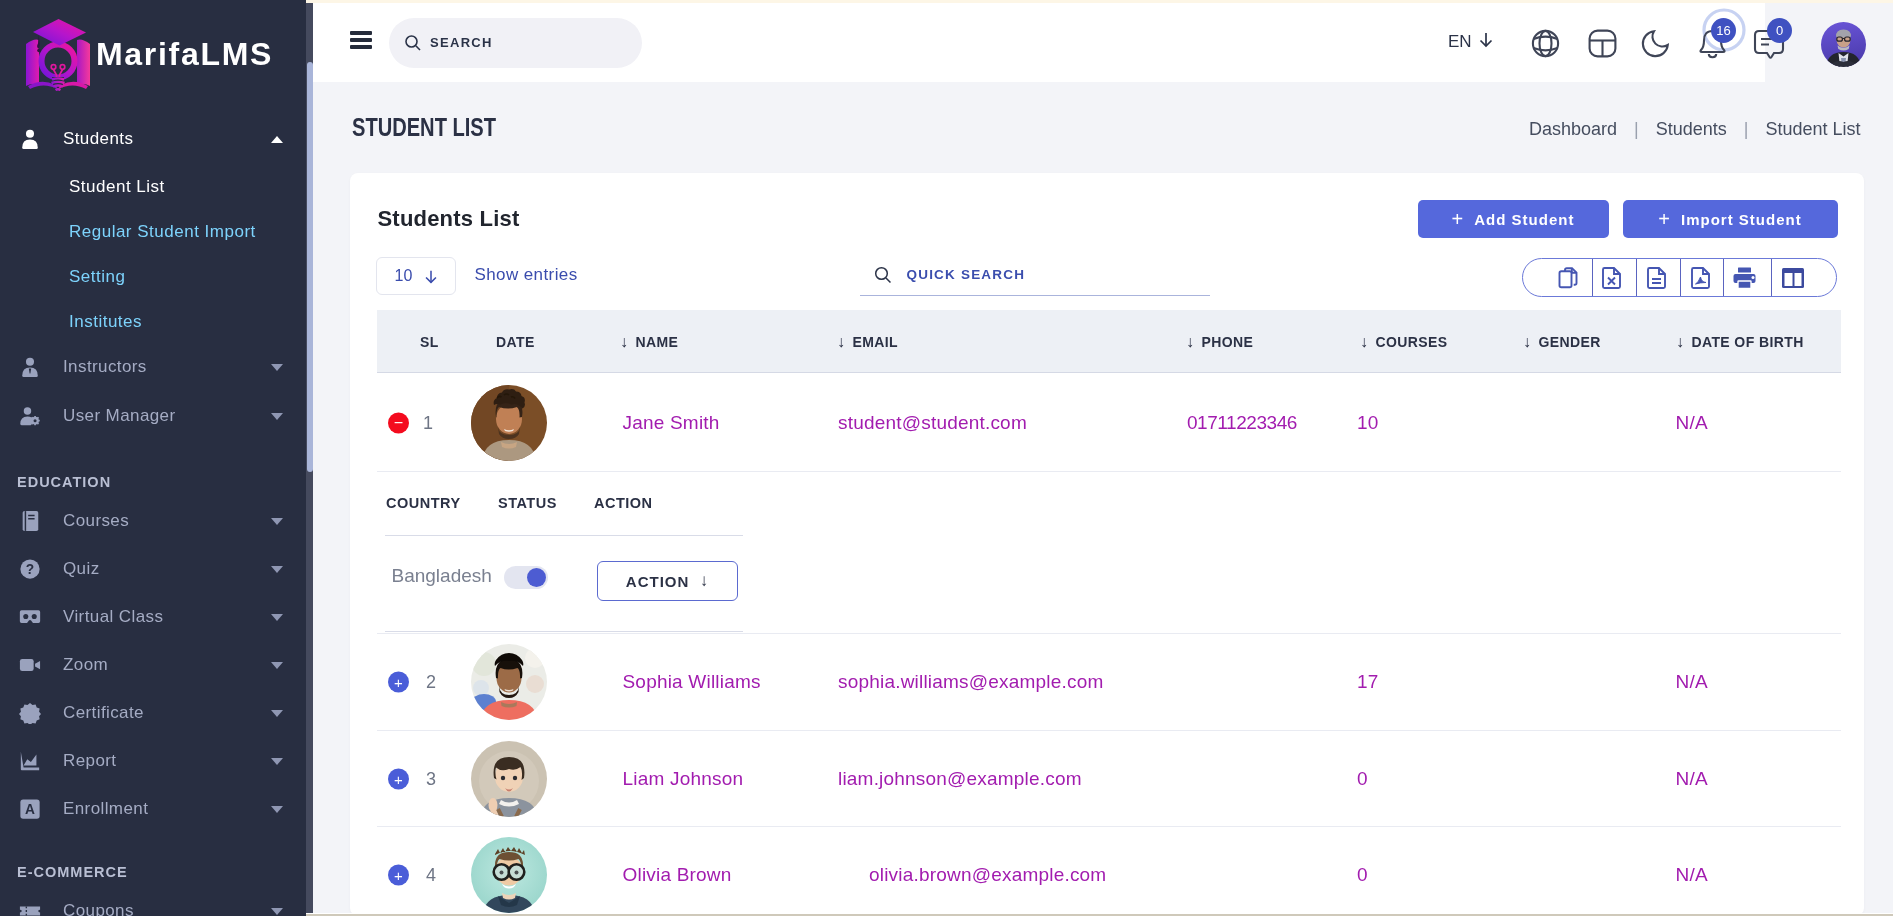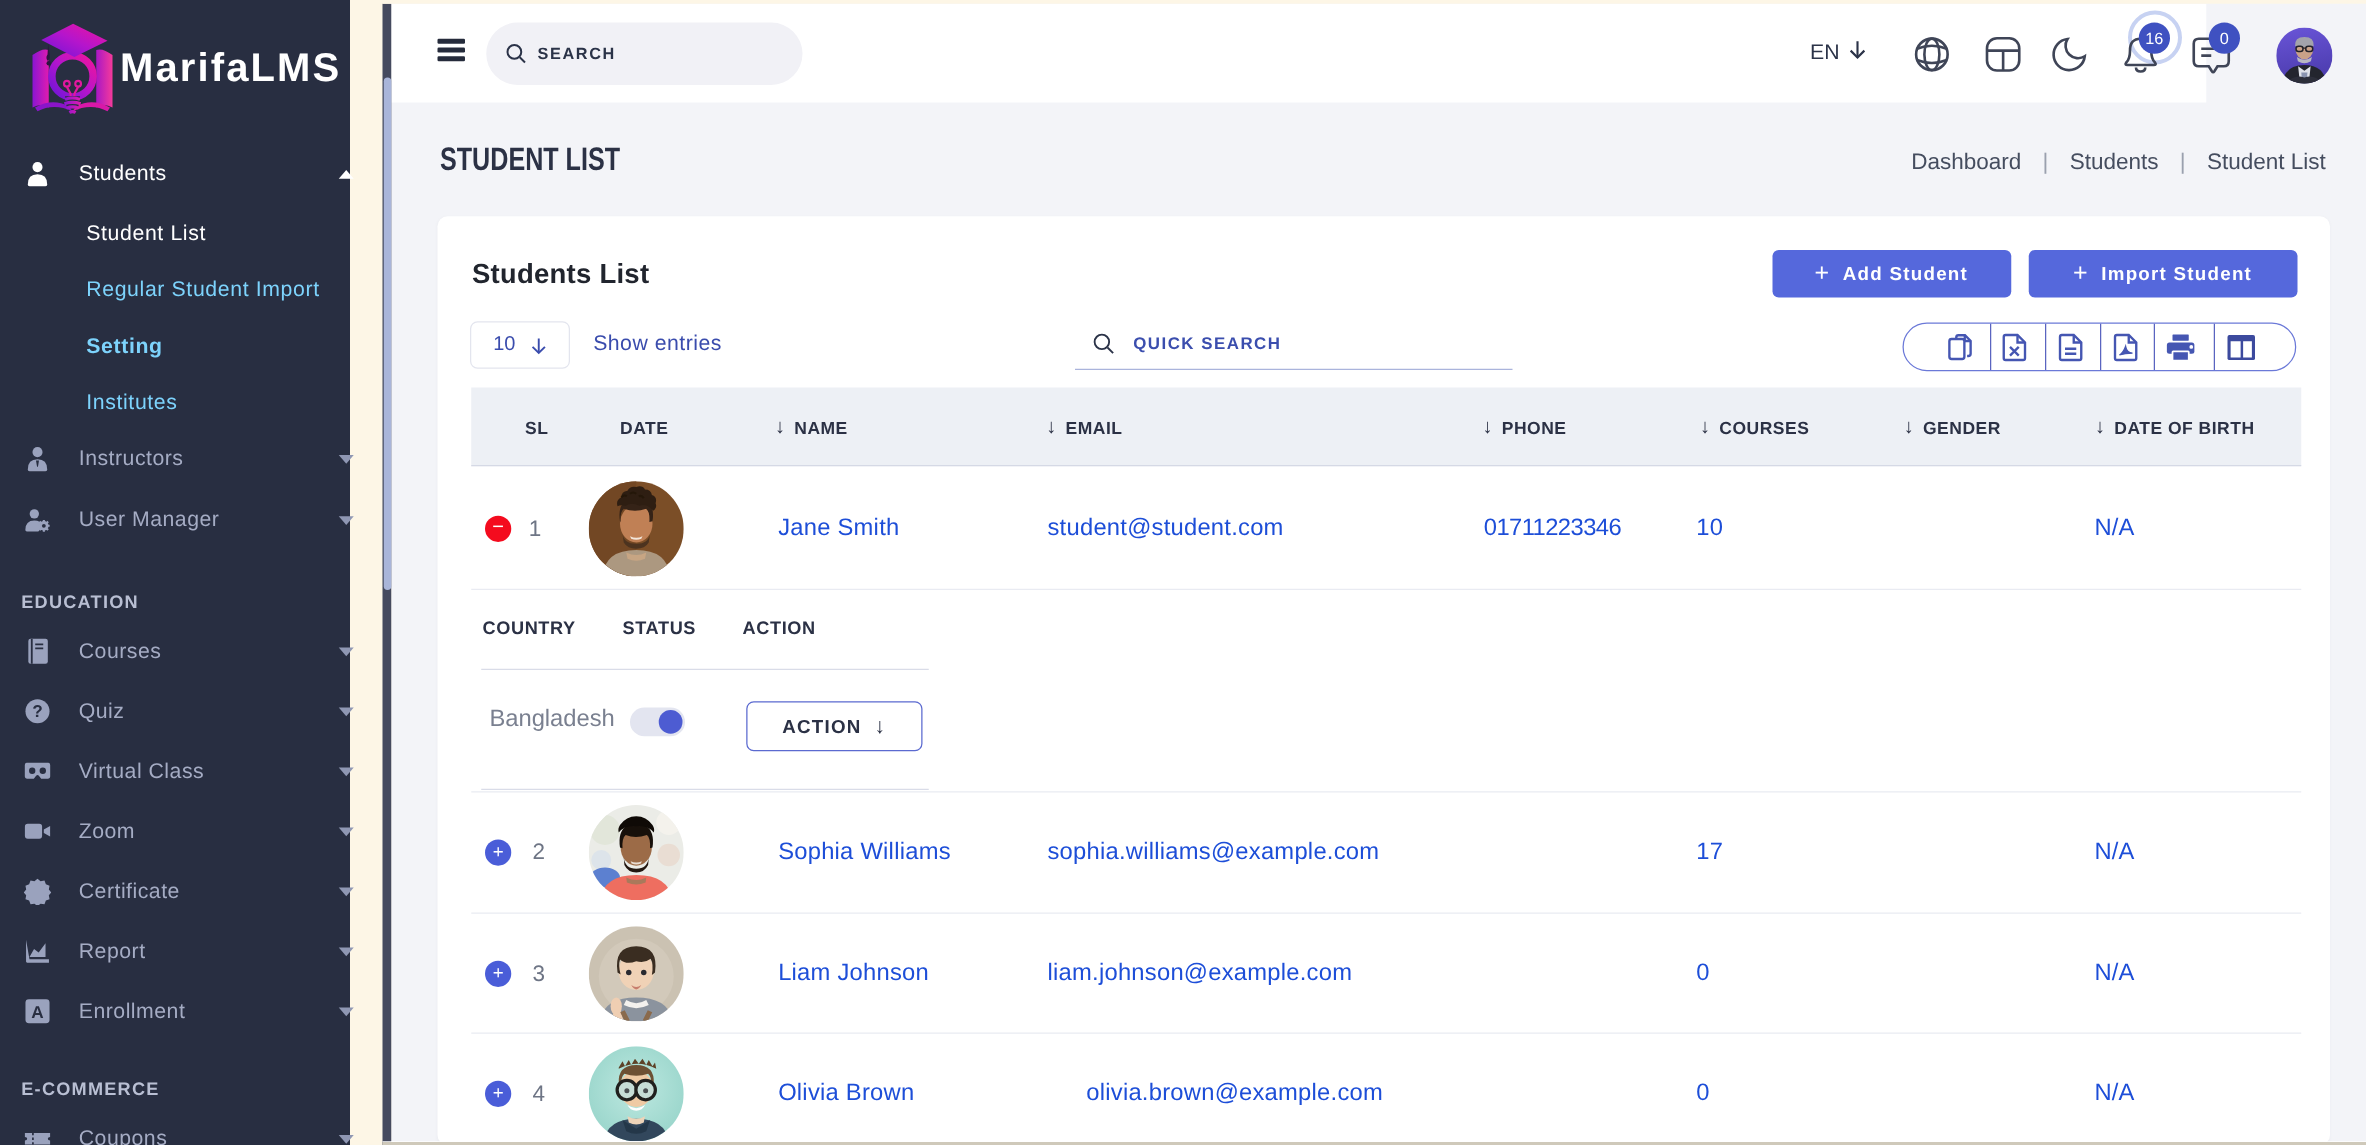--- a/index.html
+++ b/index.html
@@ -1,20 +1,20 @@
 <!DOCTYPE html>
 <html><head>
 <meta charset="utf-8">
 <style>
 * { margin:0; padding:0; box-sizing:border-box; }
 html,body { width:1893px; height:916px; overflow:hidden; font-family:"Liberation Sans",sans-serif; }
 body { position:relative; background:#fdf6e6; }
 
 
-#sidebar { position:absolute; left:0; top:0; width:280px; height:916px; background:#282e41; z-index:5; }
+#sidebar { position:absolute; left:0; top:0; width:306px; height:916px; background:#282e41; z-index:5; }
 #sbscroll { position:absolute; left:306px; top:3px; width:7px; height:913px; background:#454a5e; z-index:6; }
 #sbthumb { position:absolute; left:0.5px; top:59px; width:6px; height:410px; background:#a9b5d9; border-radius:3px; }
 #logo { position:absolute; left:25px; top:16px; width:66px; height:76px; }
 #logotext { position:absolute; left:96px; top:36px; font-size:32px; font-weight:bold; color:#fff; letter-spacing:1.7px; }
 .mitem { position:absolute; left:0; width:306px; height:30px; }
 .mico { position:absolute; left:19px; top:50%; transform:translateY(-50%); width:22px; height:22px; }
 .mtxt { position:absolute; left:63px; top:50%; transform:translateY(-50%); font-size:17px; color:#a5acc4; letter-spacing:0.4px; white-space:nowrap; }
 .mtxt.w { color:#fff; }
 .caret { position:absolute; left:271px; top:50%; width:12px; height:7px; margin-top:-3px; }
 .caret.up { border-left:6px solid transparent; border-right:6px solid transparent; border-bottom:7px solid #fff; }
@@ -57,21 +57,21 @@
 #qsearch { position:absolute; left:510px; top:83px; width:350px; height:40px; border-bottom:1.5px solid #aab4dc; }
 #qsearch .qtxt { position:absolute; left:47px; top:11px; font-size:13.5px; font-weight:bold; color:#3b4eae; letter-spacing:1.2px; }
 #exportbar { position:absolute; left:1172px; top:85px; width:315px; height:39px; border:1px solid #6b79d8; border-radius:20px; }
 #exportbar .cell-border { position:absolute; top:0; width:1px; height:37px; background:#5a64c0; }
 
 
 #thead { position:absolute; left:27.5px; top:137px; width:1464px; height:63px; background:#edf0f5; border-bottom:1.5px solid #d5d9e5; }
 .th { position:absolute; top:0; height:63px; display:flex; align-items:center; font-size:14px; font-weight:bold; color:#2b3145; letter-spacing:0.4px; white-space:nowrap; }
 .sarr { font-weight:normal; font-size:16px; margin-right:7px; color:#2b3145; }
 .row { position:absolute; left:27.5px; width:1464px; height:96px; border-bottom:1px solid #e9ebf2; }
-.rtxt { position:absolute; top:50%; transform:translateY(-50%); font-size:19px; color:#1d4ed8; letter-spacing:0.2px; white-space:nowrap; }
+.rtxt { position:absolute; top:50%; transform:translateY(-50%); font-size:19px; color:#a21caf; letter-spacing:0.2px; white-space:nowrap; }
 .rnum { position:absolute; top:50%; transform:translateY(-50%); font-size:18px; color:#6e7585; }
 .expbtn { position:absolute; left:11px; top:50%; transform:translateY(-50%); width:21px; height:21px; border-radius:50%; color:#fff; display:flex; align-items:center; justify-content:center; }
 .expbtn.plus2 { background:#4a5dd8; font-size:15px; }
 .avatarc { position:absolute; left:93.8px; top:50%; transform:translateY(-50%); width:76px; height:76px; border-radius:50%; overflow:hidden; }
 
 
 #subrow { position:absolute; left:27.5px; top:298.5px; width:1464px; height:162.5px; border-bottom:1px solid #e9ebf2; }
 #subrow .sh { position:absolute; top:23.5px; font-size:14.5px; font-weight:bold; color:#2b3145; letter-spacing:0.5px; }
 #subline1 { position:absolute; left:8px; top:63px; width:358px; height:1px; background:#d9dce8; }
 #subline2 { position:absolute; left:8px; top:159.5px; width:358px; height:1px; background:#d9dce8; }
@@ -122,21 +122,21 @@
   <div class="mitem" style="top:124px;">
     <svg class="mico" viewBox="0 0 24 24" fill="#fff">
         <circle cx="12" cy="6.2" r="4.4"></circle>
         <path d="M3.5 21.5 q0 -9 8.5 -9 q8.5 0 8.5 9 q0 1.3 -1.5 1.3 l-14 0 q-1.5 0 -1.5 -1.3 z"></path>
       </svg>
     <div class="mtxt w">Students</div>
     <div class="caret up"></div>
   </div>
   <div class="subitem" style="top:177px; color:#fff;">Student List</div>
   <div class="subitem" style="top:222px;">Regular Student Import</div>
-  <div class="subitem" style="top:267px;font-weight:bold;">Setting</div>
+  <div class="subitem" style="top:267px;">Setting</div>
   <div class="subitem" style="top:312px;">Institutes</div>
 
   <div class="mitem" style="top:352px;">
     <svg class="mico" viewBox="0 0 24 24" fill="#9aa2bd">
         <circle cx="12" cy="6.2" r="4.4"></circle>
         <path d="M3.5 21.5 q0 -9 8.5 -9 q8.5 0 8.5 9 q0 1.3 -1.5 1.3 l-14 0 q-1.5 0 -1.5 -1.3 z"></path>
         <path d="M10.7 13.5 h2.6 l-0.9 5.5 h-0.8 z" fill="#282e41"></path>
       </svg>
     <div class="mtxt">Instructors</div>
     <div class="caret dn"></div>

